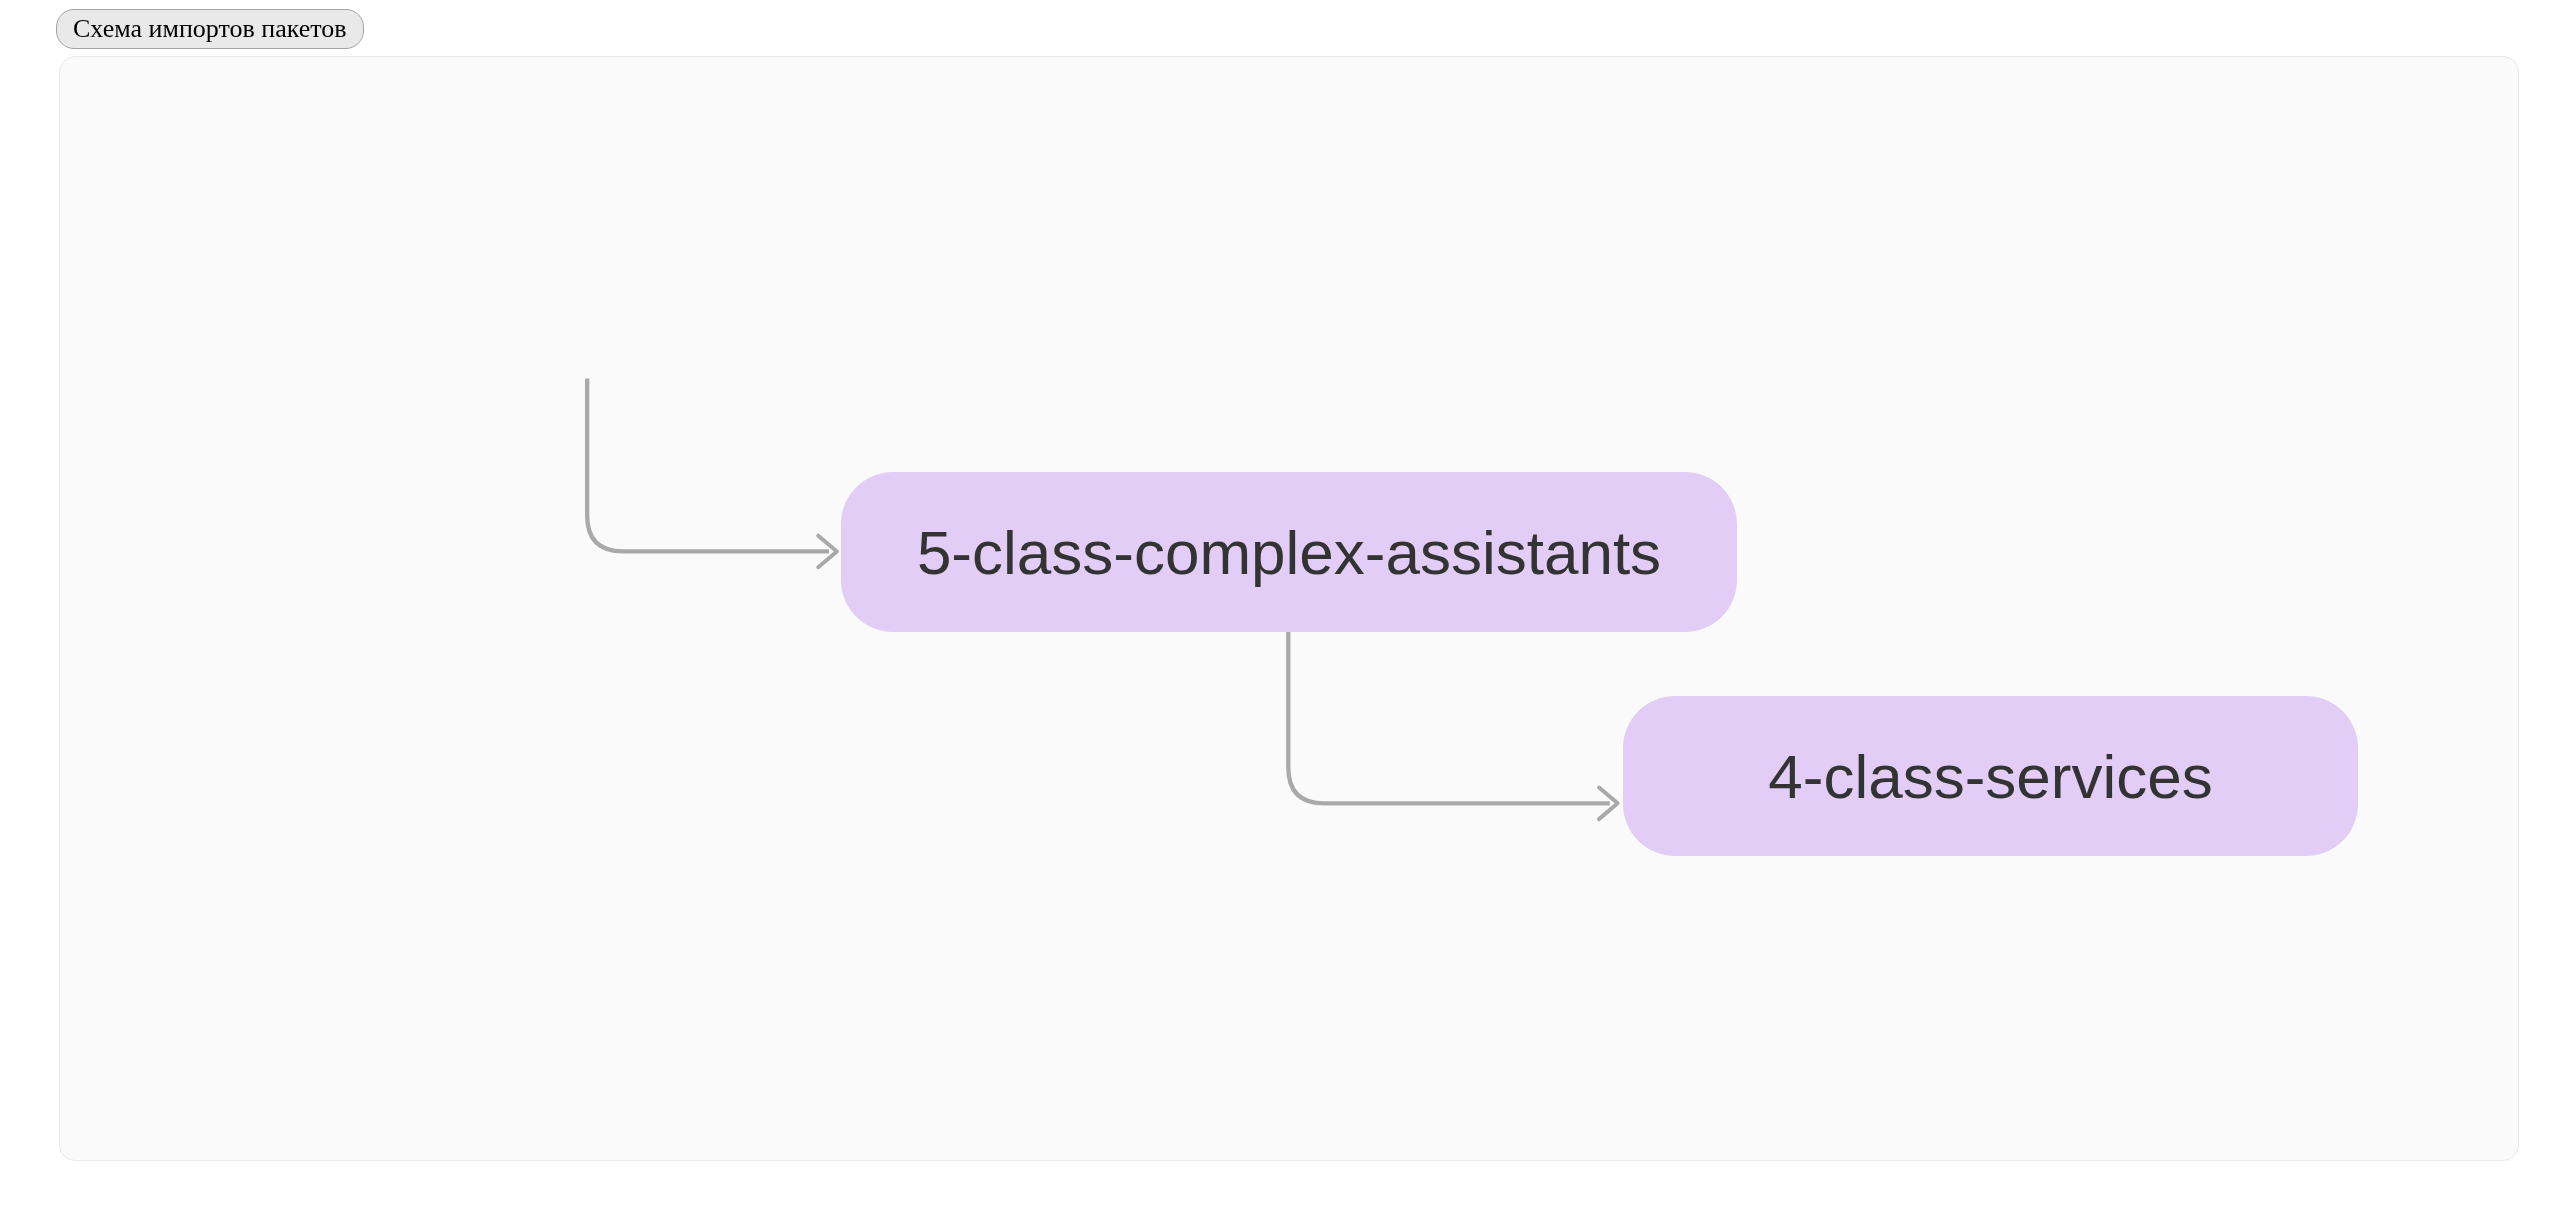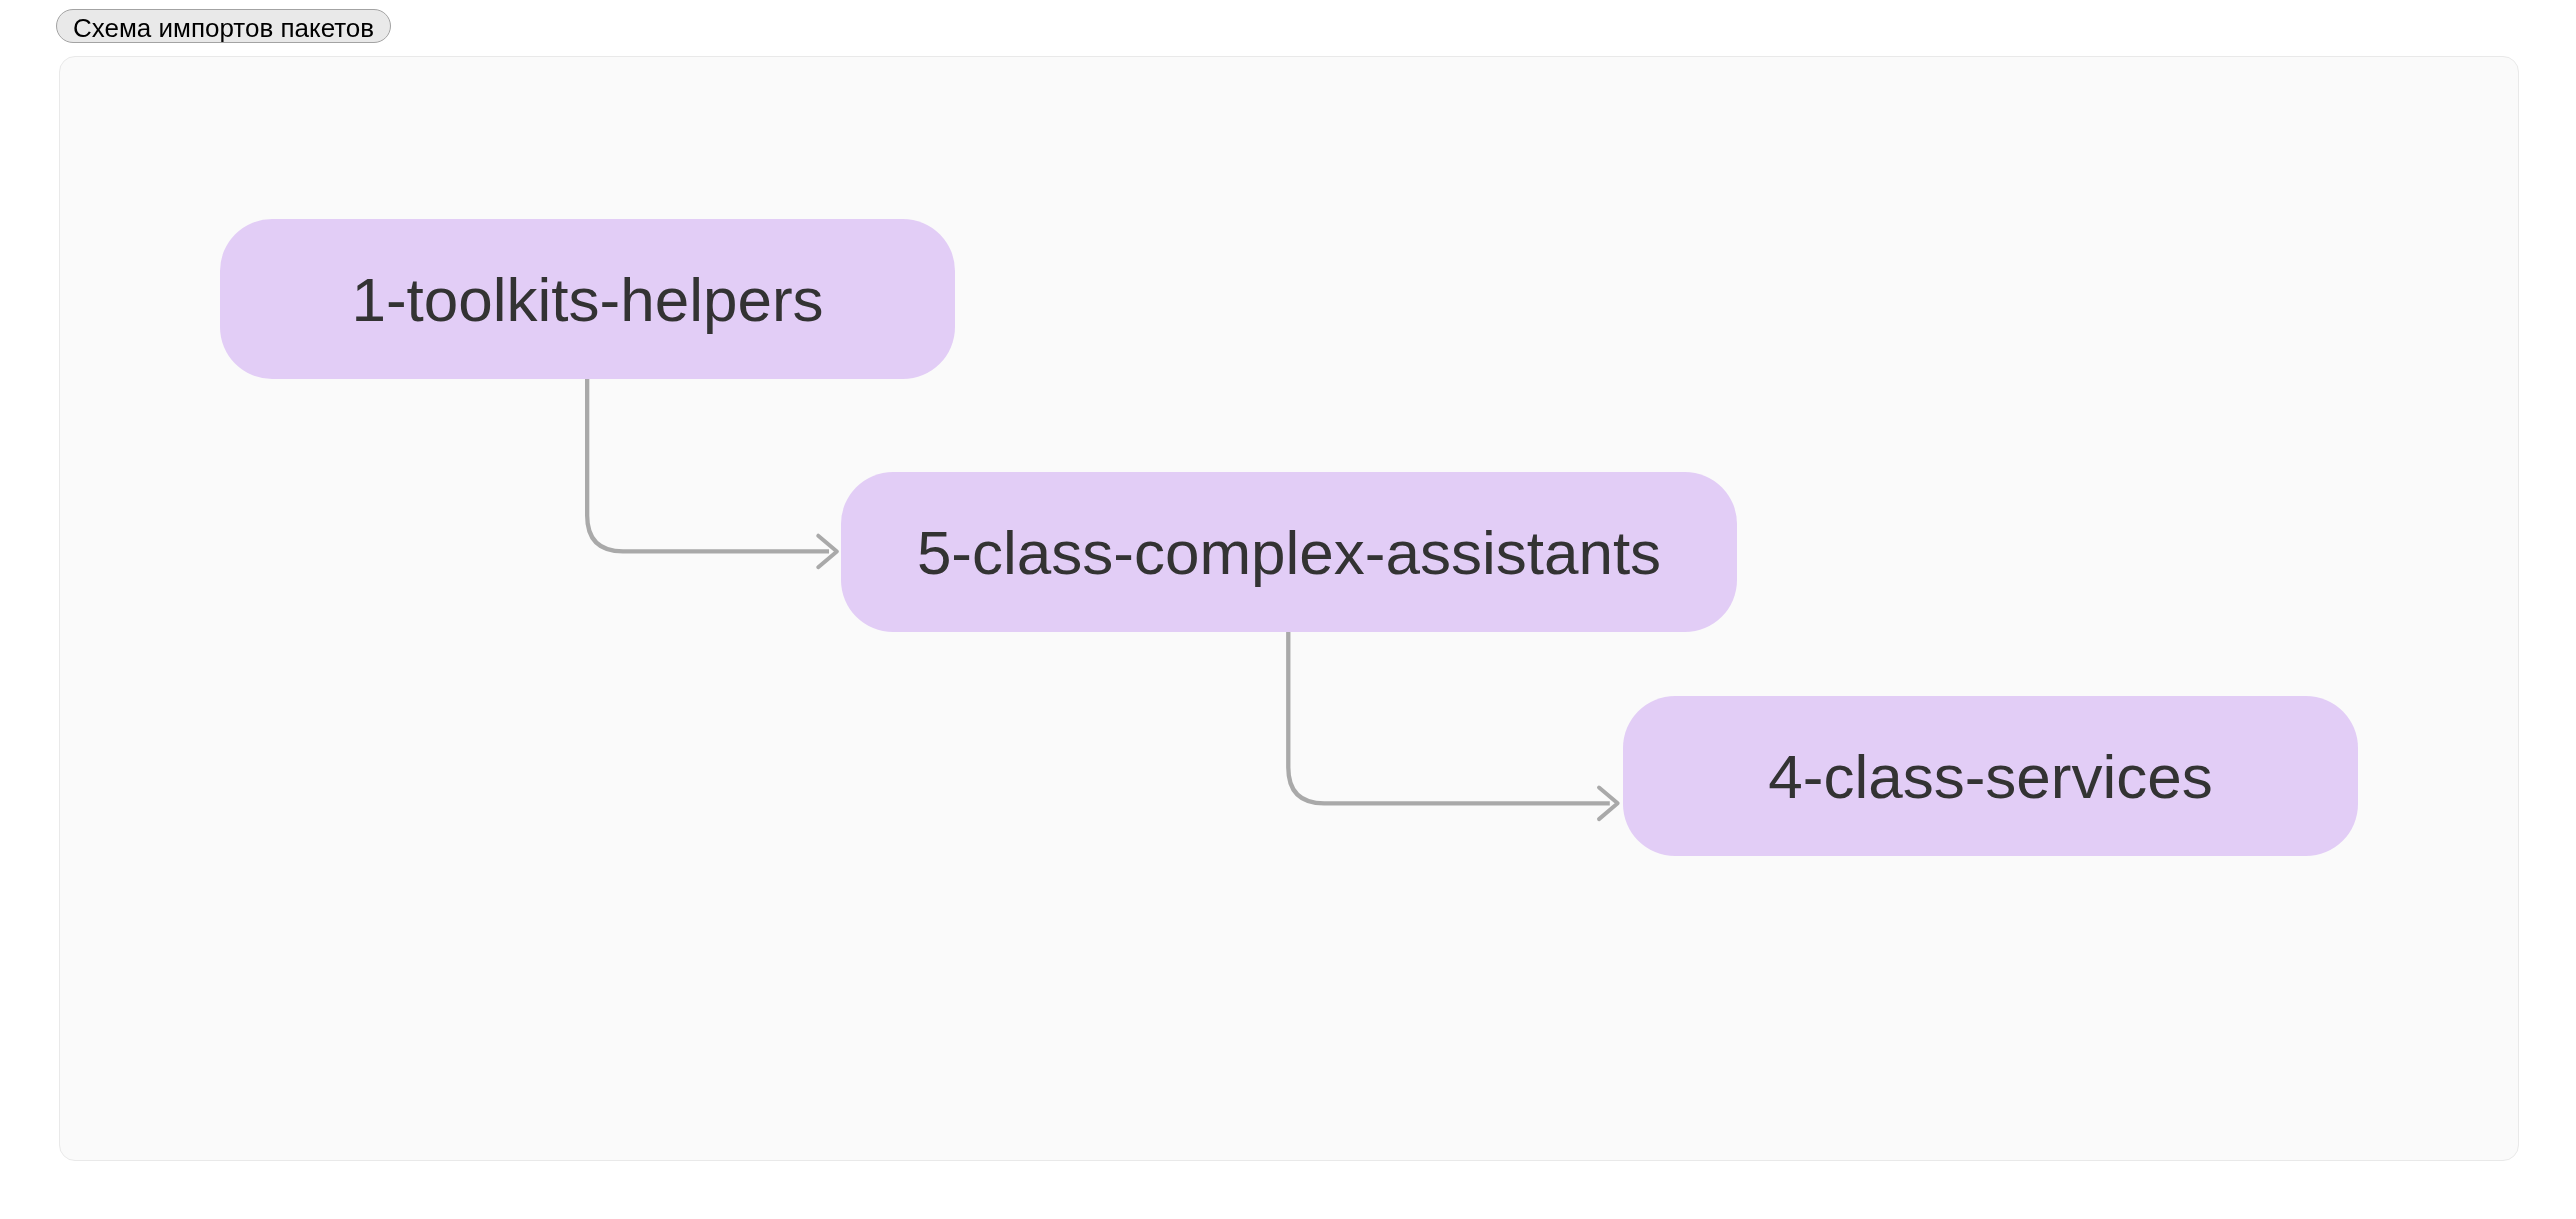--- a/index.html
+++ b/index.html
@@ -19,26 +19,26 @@
     height: 1219px;
     background: var(--page-bg);
     font-family: "Liberation Sans", sans-serif;
     overflow: hidden;
     position: relative;
   }
   .toggle-btn {
     position: absolute;
     left: 56px;
     top: 8.6px;
-    height: 34px;
+    height: 40px;
     padding: 0 16px;
     background: var(--button-bg);
     border: 1.4px solid var(--button-border);
     border-radius: 18px;
-    font-family: Liberation Sans, sans-serif;
+    font-family: Liberation Serif, serif;
     font-size: 26px;
     line-height: 37px;
     color: var(--button-text);
     cursor: pointer;
     white-space: nowrap;
   }
   .panel {
     position: absolute;
     left: 59px;
     top: 56px;
@@ -84,20 +84,19 @@
 
 <div class="panel">
 
   <svg class="edges-layer" viewBox="0 0 3422 1537" xmlns="http://www.w3.org/2000/svg">
     <path class="edge-line" d="M 733 448 L 733 639 Q 733 689 783 689 L 1070 689"></path>
     <path class="edge-head" d="M 1055 667 L 1081 689 L 1055 711"></path>
     <path class="edge-line" d="M 1710 800 L 1710 990 Q 1710 1040 1760 1040 L 2158 1040"></path>
     <path class="edge-head" d="M 2143 1018 L 2169 1040 L 2143 1062"></path>
   </svg>
 
-  <div class="node node-1">1-toolkits-helpers</div>
 
   <div class="node node-2">5-class-complex-assistants</div>
 
   <div class="node node-3">4-class-services</div>
 
 </div>
 
 
 </body></html>

